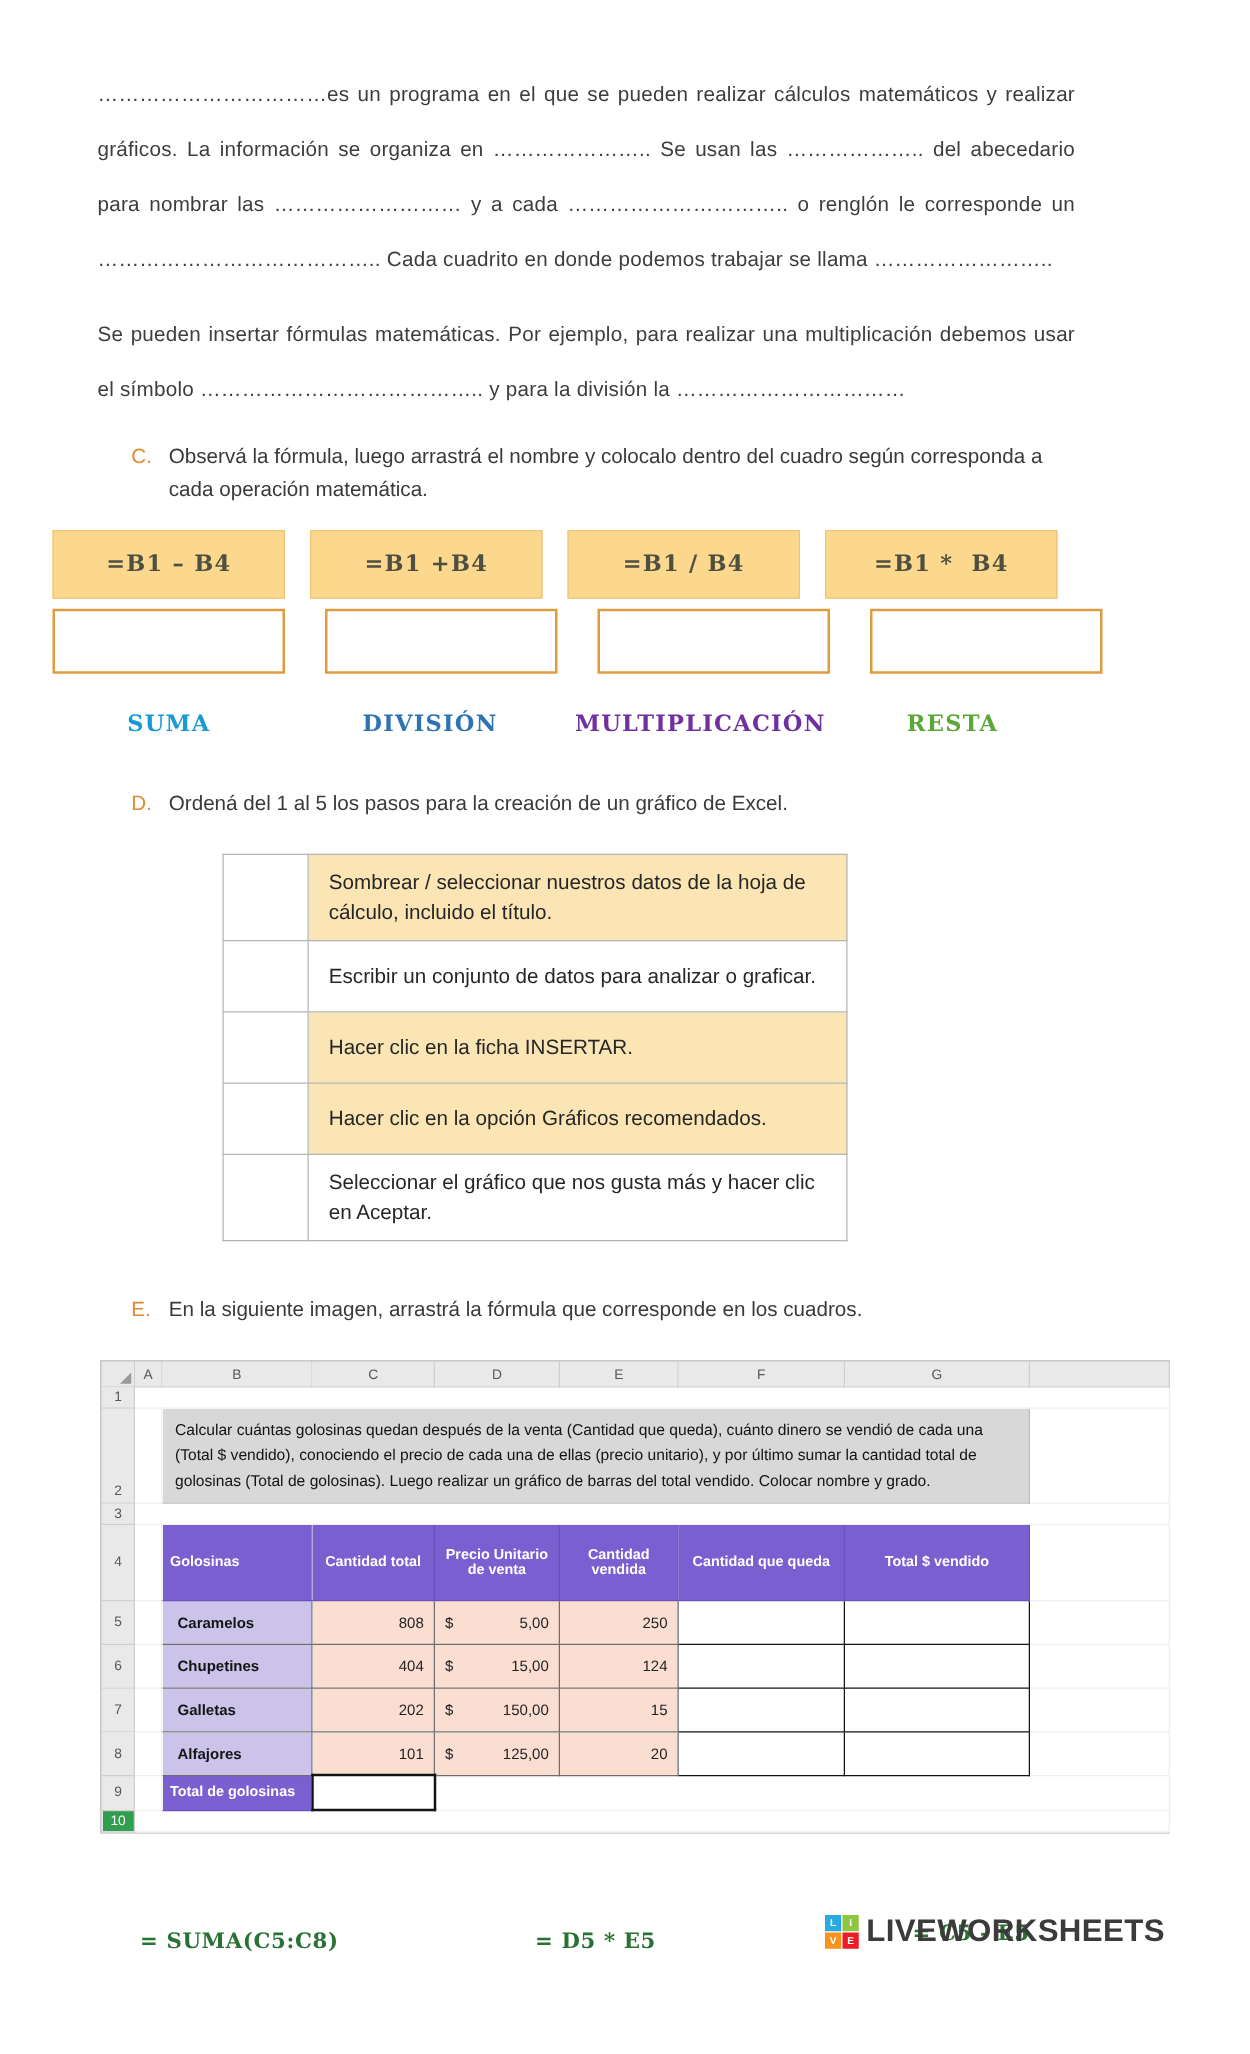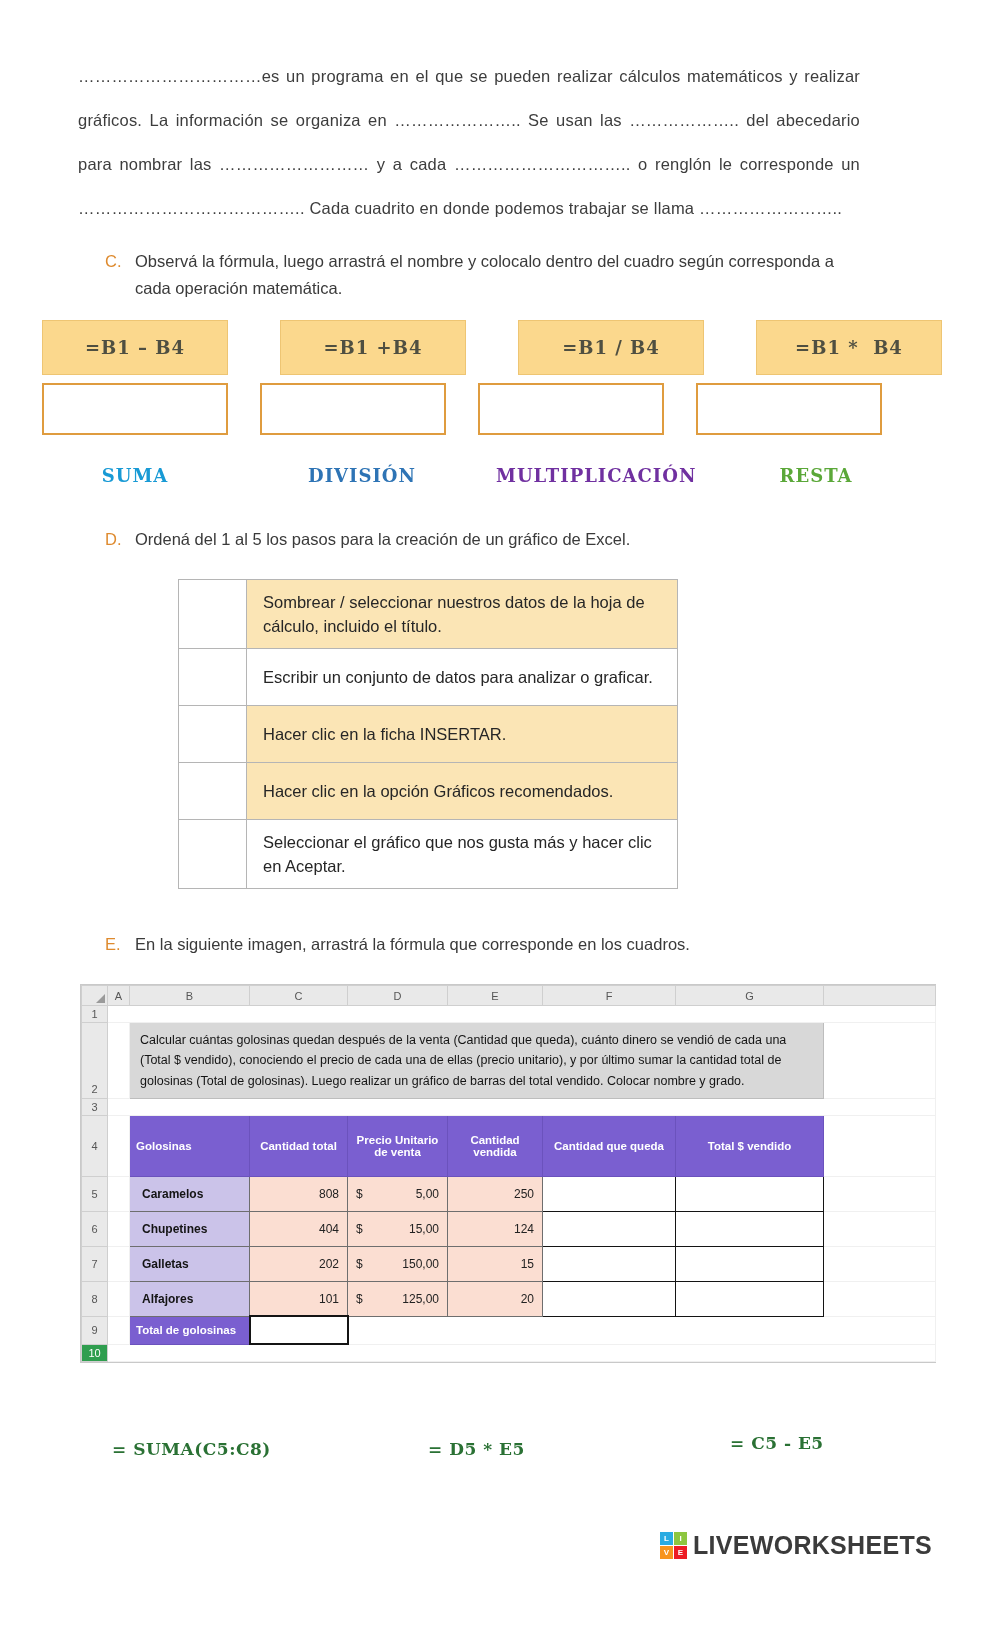--- a/index.html
+++ b/index.html
@@ -13,28 +13,28 @@
   .intro p.p2 { margin-top:16px; }
 
   
   .sec-head { display:flex; font-size:16.5px; line-height:27px; color:#3a3a3a; }
   .sec-head.c { margin:18px 130px 0 105px; }
   .sec-head.d { margin:40px 130px 0 105px; }
   .sec-head.e { margin:42px 130px 0 105px; }
   .sec-letter { color:#de8a2e; width:30px; flex:none; }
 
   
-  .formula-row { display:flex; gap:52px; margin:18px 0 0 42px; }
+  .formula-row { display:flex; gap:20px; margin:18px 0 0 42px; }
   .formula-box { width:186px; height:55px; background:#fbd88d; border:1px solid #eec573;
     display:flex; align-items:center; justify-content:center;
     font-family:"DejaVu Serif","Liberation Serif",serif; font-weight:bold; font-size:18px;
     color:#4f4f41; letter-spacing:1px; white-space:pre; }
   .dropzone-row { display:flex; gap:32px; margin:8px 0 0 42px; }
   .dropzone { width:186px; height:52px; background:#fff; border:2px solid #df9c3f; }
-  .words-row { display:flex; gap:41px; margin:30px 0 0 42px;align-items:center; }
+  .words-row { display:flex; gap:23px; margin:30px 0 0 42px;align-items:center; }
   .word { width:186px; text-align:center; font-family:"DejaVu Serif","Liberation Serif",serif;
     font-weight:bold; font-size:18px; letter-spacing:1px; cursor:grab; }
 
   
   .steps-table { border-collapse:collapse; margin:26px 0 0 178px; width:500px; }
   .steps-table td { border:1px solid #b5b5b5; height:57px; }
   .num-cell { width:68px; background:#fff; }
   .step-cell { padding:10px 16px; font-size:16.5px; color:#262626; line-height:24px; }
   .tan { background:#fbe5b5; }
 
@@ -84,20 +84,21 @@
   .logo-sq { display:flex; align-items:center; justify-content:center; color:#fff; font-size:8px; font-weight:bold; }
   .brand { font-size:25px; font-weight:bold; color:#3b3b3b; letter-spacing:0.3px; }
 </style>
 </head>
 <body>
 
 <div class="page">
 
   <div class="intro">
     <p class="p1">……………………………es un programa en el que se pueden realizar cálculos matemáticos y realizar gráficos. La información se organiza en …………………..  Se usan las ……………….. del abecedario para nombrar las ……………………… y a cada ………………………….. o renglón le corresponde un ………………………………….. Cada cuadrito en donde podemos trabajar se llama ……………………..</p>
+    <p class="p2">Se pueden insertar fórmulas matemáticas. Por ejemplo, para realizar una multiplicación debemos usar el símbolo ………………………………….. y para la división la ……………………………</p>
   </div>
 
   <div class="sec-head c">
     <span class="sec-letter">C.</span>
     <span>Observá la fórmula, luego arrastrá el nombre y colocalo dentro del cuadro según corresponda a cada operación matemática.</span>
   </div>
 
   <div class="formula-row">
     <div class="formula-box">=B1 – B4</div>
     <div class="formula-box">=B1 +B4</div>

